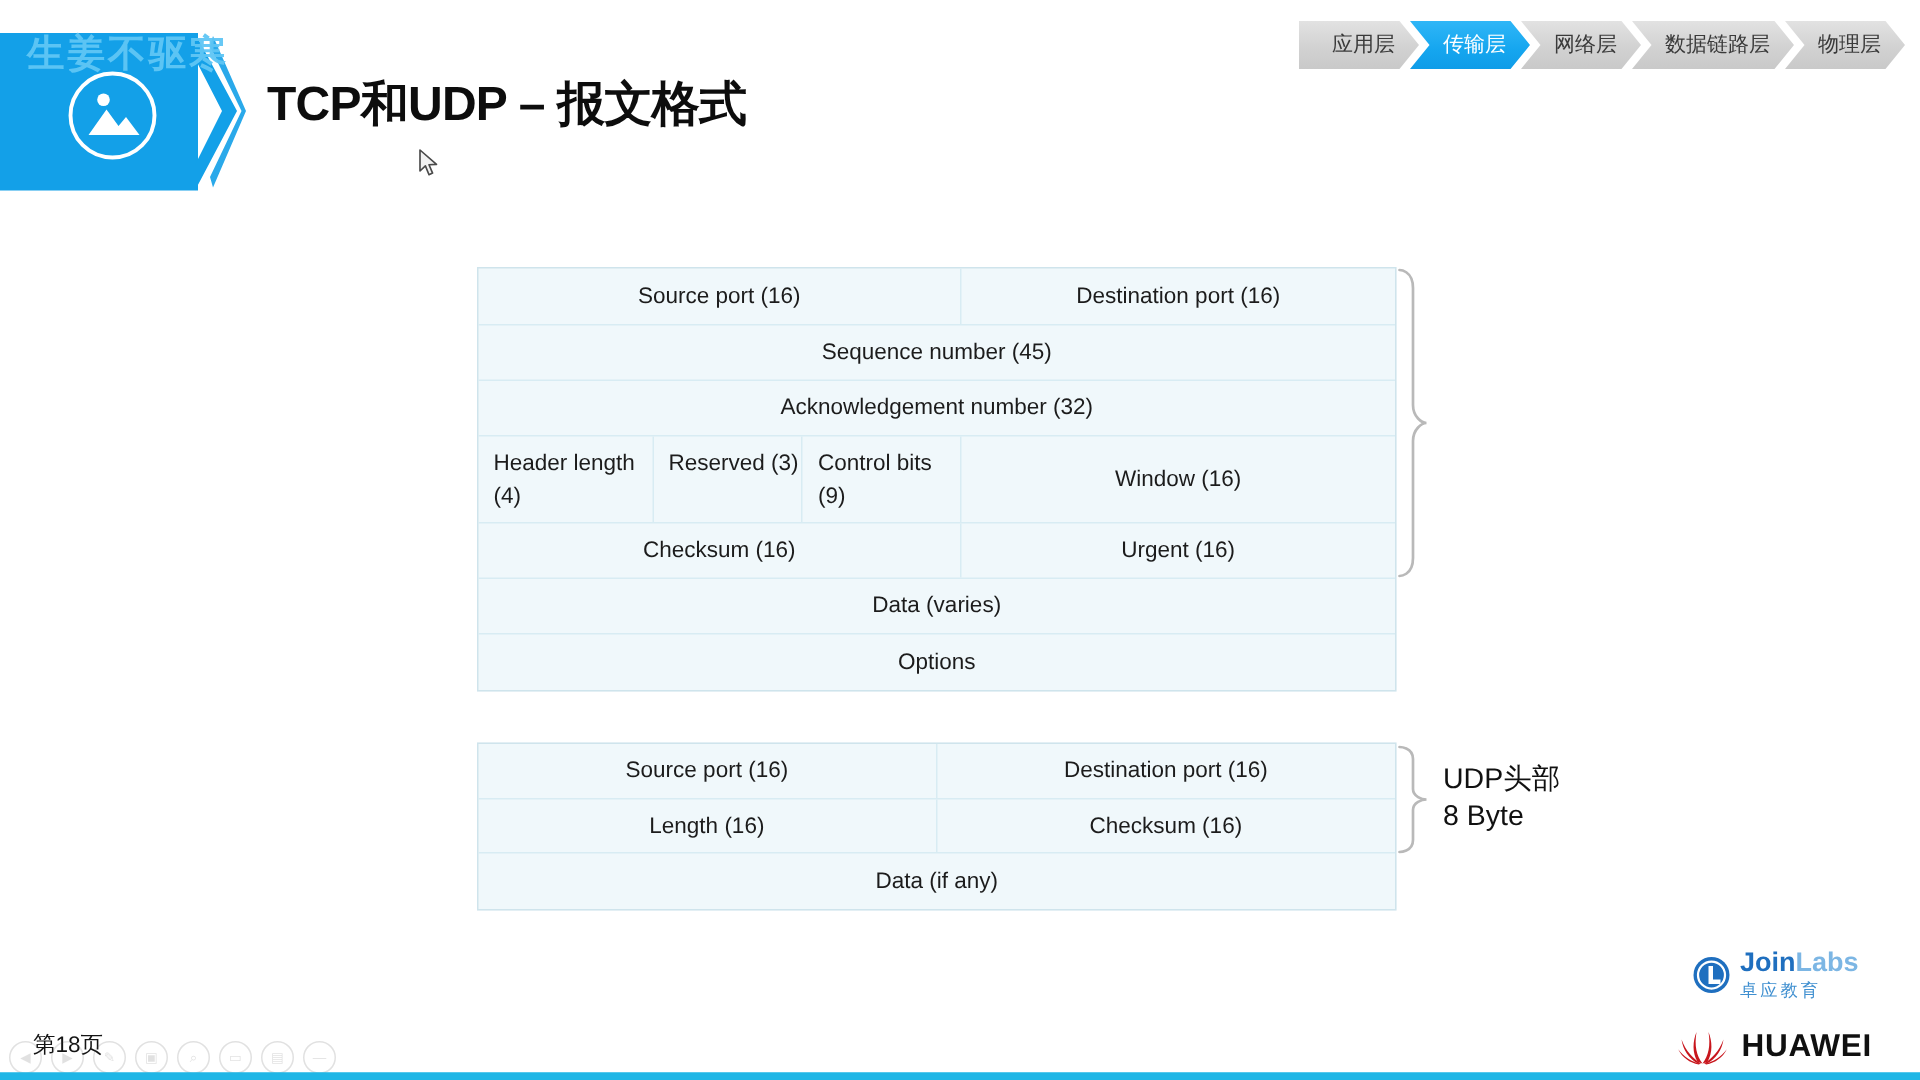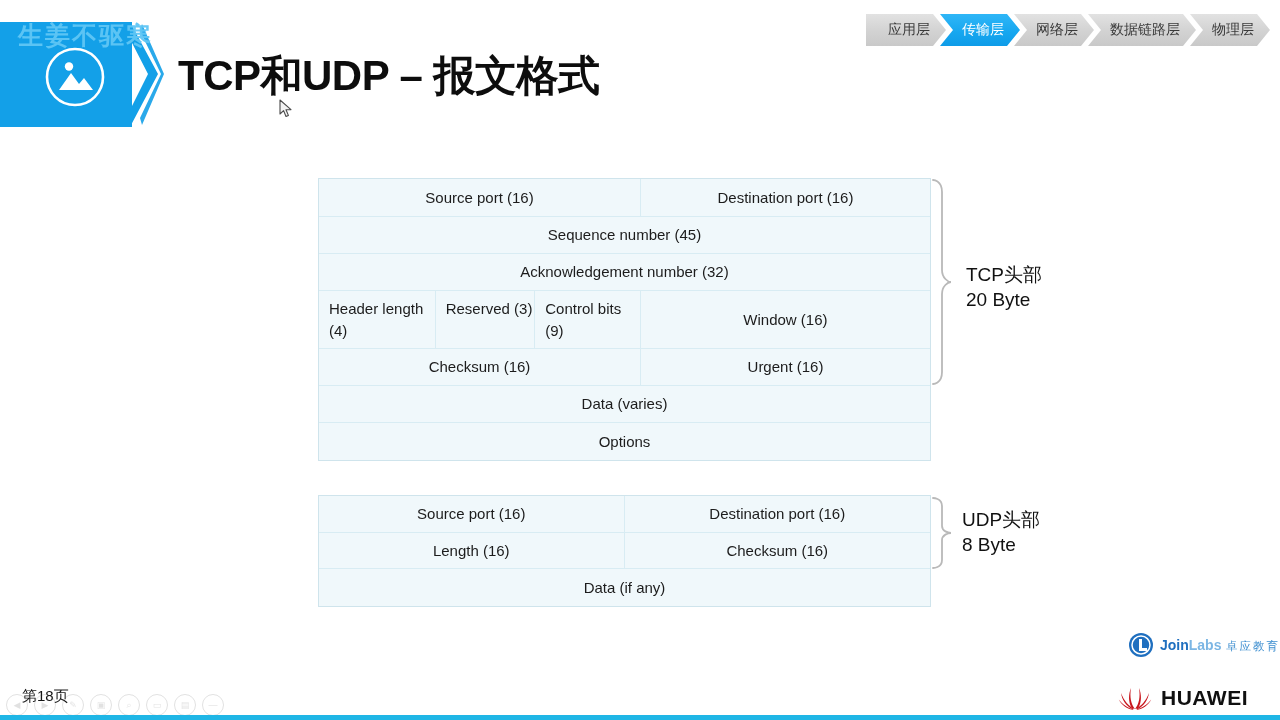--- a/index.html
+++ b/index.html
@@ -68,21 +68,21 @@
     text-shadow: 0 0 3px rgba(190,190,190,.85);
     opacity: .9;
     white-space: nowrap;
     pointer-events: none;
   }
 
   
   #slide-title {
     position: absolute;
     left: 178px; top: 48px;
-    font-size: 42px;
+    font-size: 32px;
     font-weight: 800;
     letter-spacing: -0.5px;
     color: #0d0d0d;
     white-space: nowrap;
   }
 
   
   #layer-nav {
     position: absolute;
     right: 16px; top: 14px;
@@ -182,21 +182,21 @@
   #joinlabs-logo {
     position: absolute;
     left: 1128px; top: 632px;
     display: flex;
     align-items: center;
     gap: 6px;
   }
   #joinlabs-mark { width: 26px; height: 26px; }
   #joinlabs-mark svg { display:block; }
   #joinlabs-text { line-height: 1.05; }
-  #joinlabs-name { font-size: 14px; font-weight: 700; color: #1f6fbf; white-space: nowrap; text-align: center; }
+  #joinlabs-name { font-size: 18px; font-weight: 700; color: #1f6fbf; white-space: nowrap; text-align: center; }
   #joinlabs-name .labs { color: #7cb6e4; font-weight: 700; }
   #joinlabs-cn { font-size: 11.5px; color: #3f8fd0; letter-spacing: 2px; white-space: nowrap; }
 
   
   #huawei-logo {
     position: absolute;
     left: 1118px; top: 686px;
     display: flex;
     align-items: center;
     gap: 9px;
@@ -325,24 +325,20 @@
         <div class="pkt-cell" style="width: 100%;">Options</div>
       </div>
     </div>
 
   <div class="brace-wrap" id="tcp-brace" style="left:931px; top:178px;">
     <svg width="22" height="208" viewBox="0 0 22 208">
       <path d="M2 2 C2 2 11 2 11 14 L11 92 C11 100 17 104 20 104 C17 104 11 108 11 116 L11 194 C11 206 2 206 2 206" fill="none" stroke="#b9b9b9" stroke-width="1.8" stroke-linecap="round"></path>
     </svg>
   </div>
 
-  <div class="side-label" id="tcp-label">
-    <div>TCP头部</div>
-    <div>20 Byte</div>
-  </div>
 
   <div id="udp-table" class="pkt-table">
       <div class="pkt-row" style="height: 37px;">
         <div class="pkt-cell" style="width: 50%;">Source port (16)</div>
         <div class="pkt-cell" style="width: 50%;">Destination port (16)</div>
       </div>
       <div class="pkt-row" style="height: 36px;">
         <div class="pkt-cell" style="width: 50%;">Length (16)</div>
         <div class="pkt-cell" style="width: 50%;">Checksum (16)</div>
       </div>

